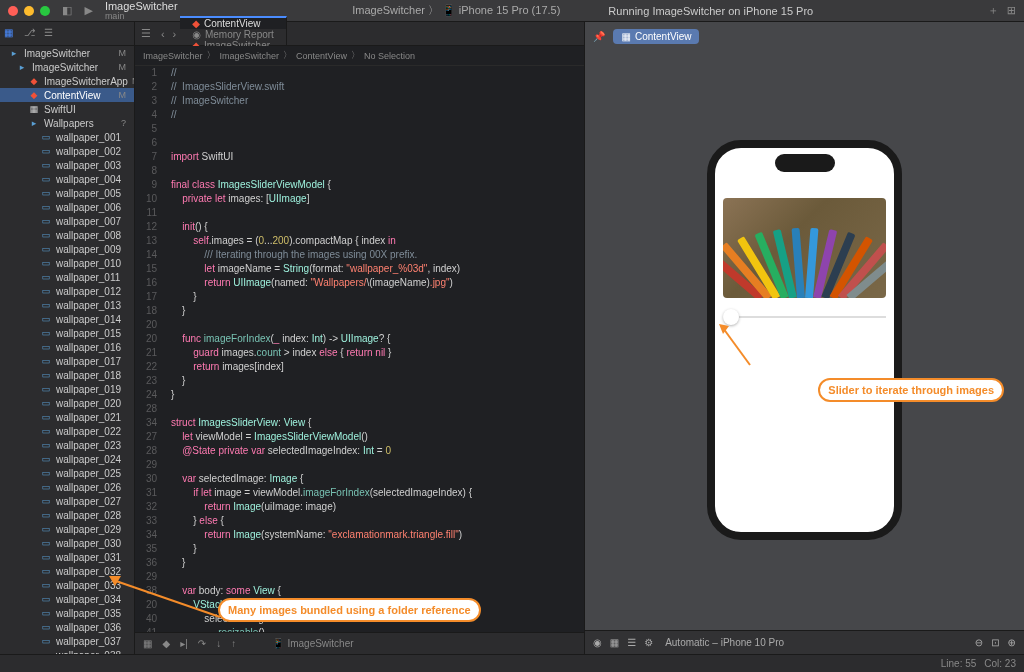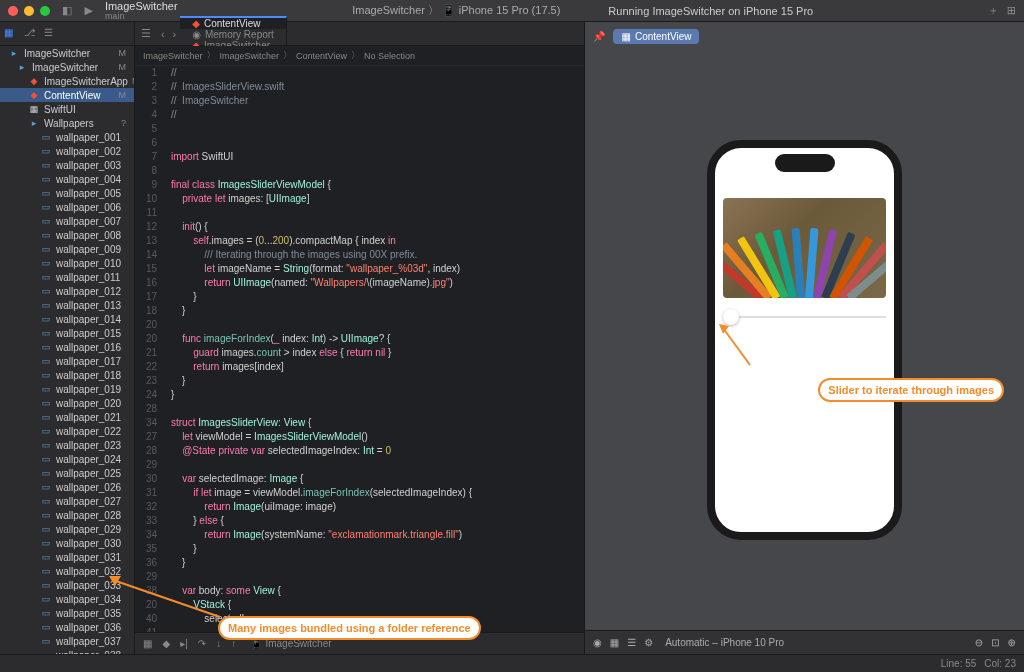--- a/index.html
+++ b/index.html
@@ -350,21 +350,21 @@
         </div>
       <div class="code" id="code"><div><span class="cmt">//</span></div><div><span class="cmt">//  ImagesSliderView.swift</span></div><div><span class="cmt">//  ImageSwitcher</span></div><div><span class="cmt">//</span></div><div></div><div></div><div><span class="kw">import</span> SwiftUI</div><div></div><div><span class="kw">final class</span> <span class="typ">ImagesSliderViewModel</span> {</div><div>    <span class="kw">private let</span> images: [<span class="typ">UIImage</span>]</div><div></div><div>    <span class="kw">init</span>() {</div><div>        <span class="self">self</span>.images = (<span class="num">0</span>...<span class="num">200</span>).compactMap { index <span class="kw">in</span></div><div>            <span class="cmt">/// Iterating through the images using 00X prefix.</span></div><div>            <span class="kw">let</span> imageName = <span class="typ">String</span>(format: <span class="str">"wallpaper_%03d"</span>, index)</div><div>            <span class="kw">return</span> <span class="typ">UIImage</span>(named: <span class="str">"Wallpapers/</span>\(imageName)<span class="str">.jpg"</span>)</div><div>        }</div><div>    }</div><div></div><div>    <span class="kw">func</span> <span class="fn">imageForIndex</span>(<span class="kw">_</span> index: <span class="typ">Int</span>) -&gt; <span class="typ">UIImage</span>? {</div><div>        <span class="kw">guard</span> images.<span class="prop">count</span> &gt; index <span class="kw">else</span> { <span class="kw">return nil</span> }</div><div>        <span class="kw">return</span> images[index]</div><div>    }</div><div>}</div><div></div><div><span class="kw">struct</span> <span class="typ">ImagesSliderView</span>: <span class="typ">View</span> {</div><div>    <span class="kw">let</span> viewModel = <span class="typ">ImagesSliderViewModel</span>()</div><div>    <span class="kw">@State private var</span> selectedImageIndex: <span class="typ">Int</span> = <span class="num">0</span></div><div></div><div>    <span class="kw">var</span> selectedImage: <span class="typ">Image</span> {</div><div>        <span class="kw">if let</span> image = viewModel.<span class="fn">imageForIndex</span>(selectedImageIndex) {</div><div>            <span class="kw">return</span> <span class="typ">Image</span>(uiImage: image)</div><div>        } <span class="kw">else</span> {</div><div>            <span class="kw">return</span> <span class="typ">Image</span>(systemName: <span class="str">"exclamationmark.triangle.fill"</span>)</div><div>        }</div><div>    }</div><div></div><div>    <span class="kw">var</span> body: <span class="kw">some</span> <span class="typ">View</span> {</div><div>        <span class="typ">VStack</span> {</div><div>            selectedImage</div><div>                .<span class="fn">resizable</span>()</div></div>
     </div>
     <div style="height:22px;background:#2c2c2e;border-top:1px solid #1a1a1a;display:flex;align-items:center;padding:0 8px;gap:10px;color:#888;font-size:10px">
       <span>▦</span>
       <span>◆</span>
       <span>▸|</span>
       <span>↷</span>
       <span>↓</span>
       <span>↑</span>
-      <span style="margin-left:4px">📱 ImageSwitcher</span>
+      <span style="margin-left:26px">📱 ImageSwitcher</span>
     </div>
   </div>
 
   <div class="canvas">
     <div class="canvas-toolbar">
       <span class="pin-ico">📌</span>
       <div class="canvas-btn">▦ <span>ContentView</span></div>
     </div>
     <div class="canvas-body">
       <div class="phone">
@@ -403,21 +403,21 @@
       <span>☰</span>
       <span>⚙</span>
       <span style="margin-left:4px">Automatic – iPhone 10 Pro</span>
       <span style="margin-left:auto">⊖</span>
       <span>⊡</span>
       <span>⊕</span>
     </div>
   </div>
 </div>
 
-<div class="annotation" style="position:absolute;top:616px;left:218px">Many images bundled using a folder reference</div>
+<div class="annotation" style="position:absolute;top:598px;left:218px">Many images bundled using a folder reference</div>
 <svg class="arrow" style="position:absolute;top:572px;left:105px" width="120" height="50">
     <path d="M115 45 L8 8" stroke="#f48c2a" stroke-width="2" fill="none"></path>
     <path d="M4 4 L16 4 L10 14 Z" fill="#f48c2a"></path>
   </svg>
 
 <div class="statusbar">
   <span>Line: 55</span>
   <span style="width:8px"></span>
   <span>Col: 23</span>
 </div>

